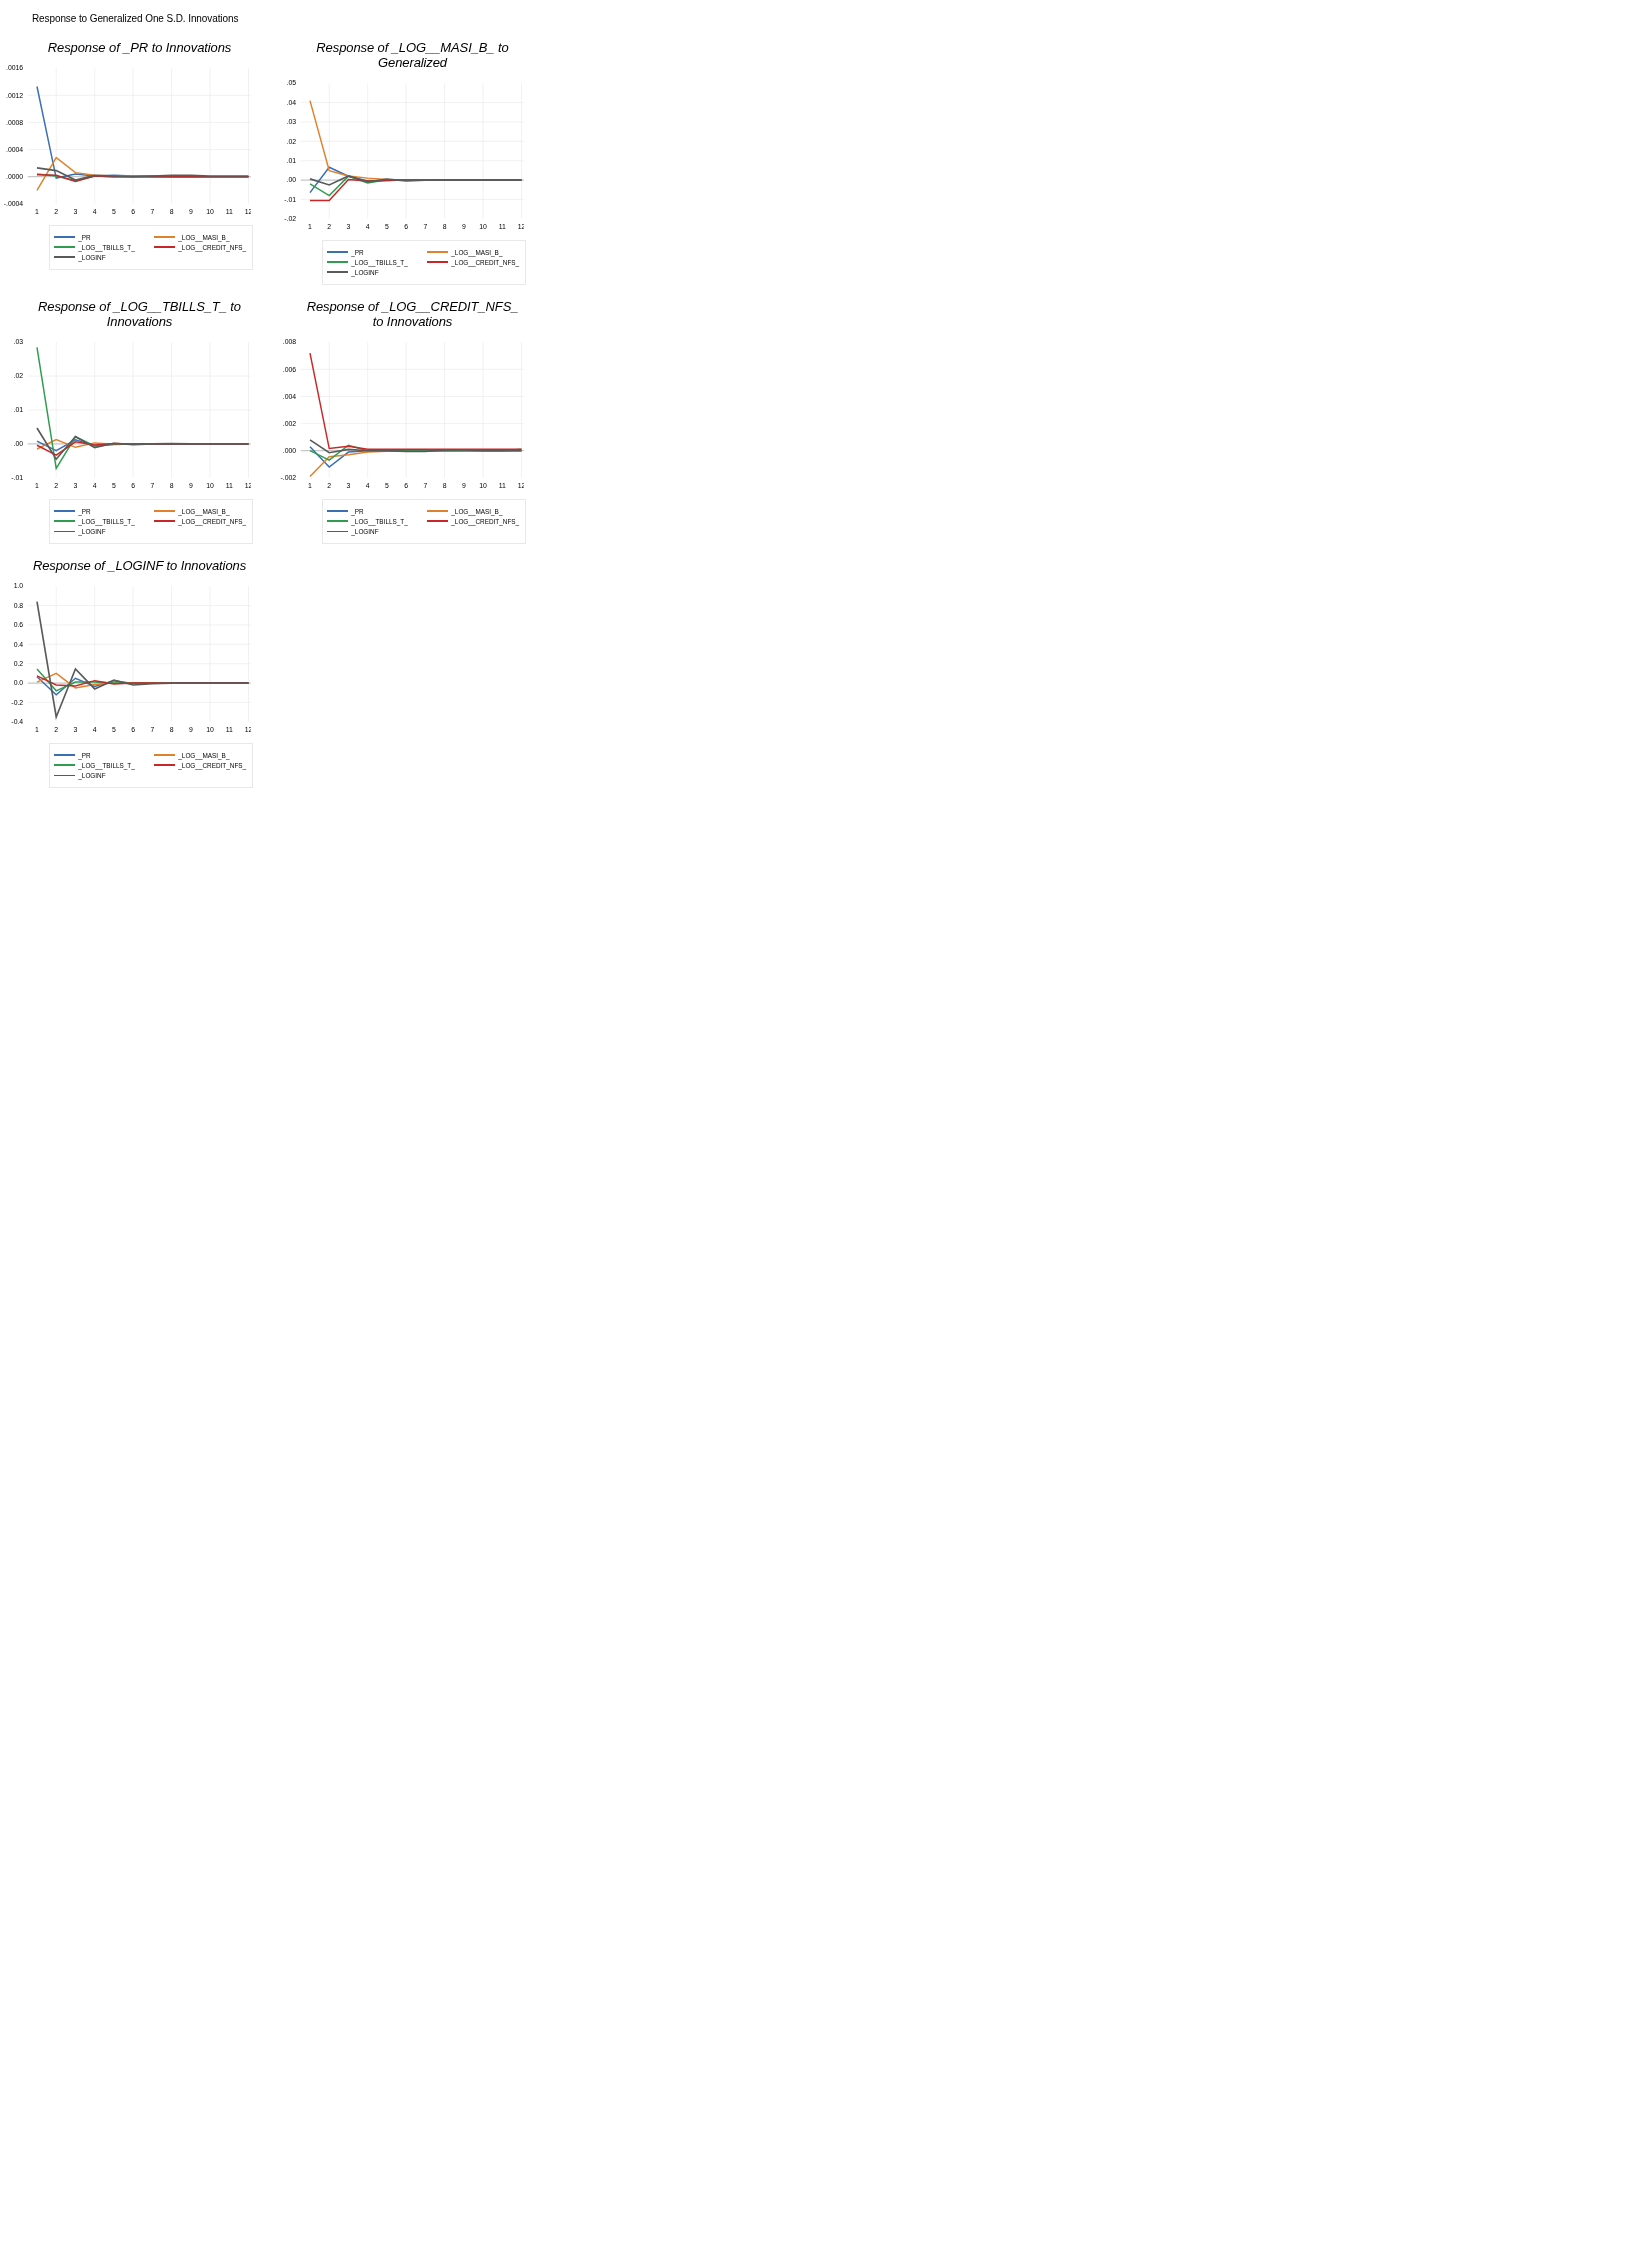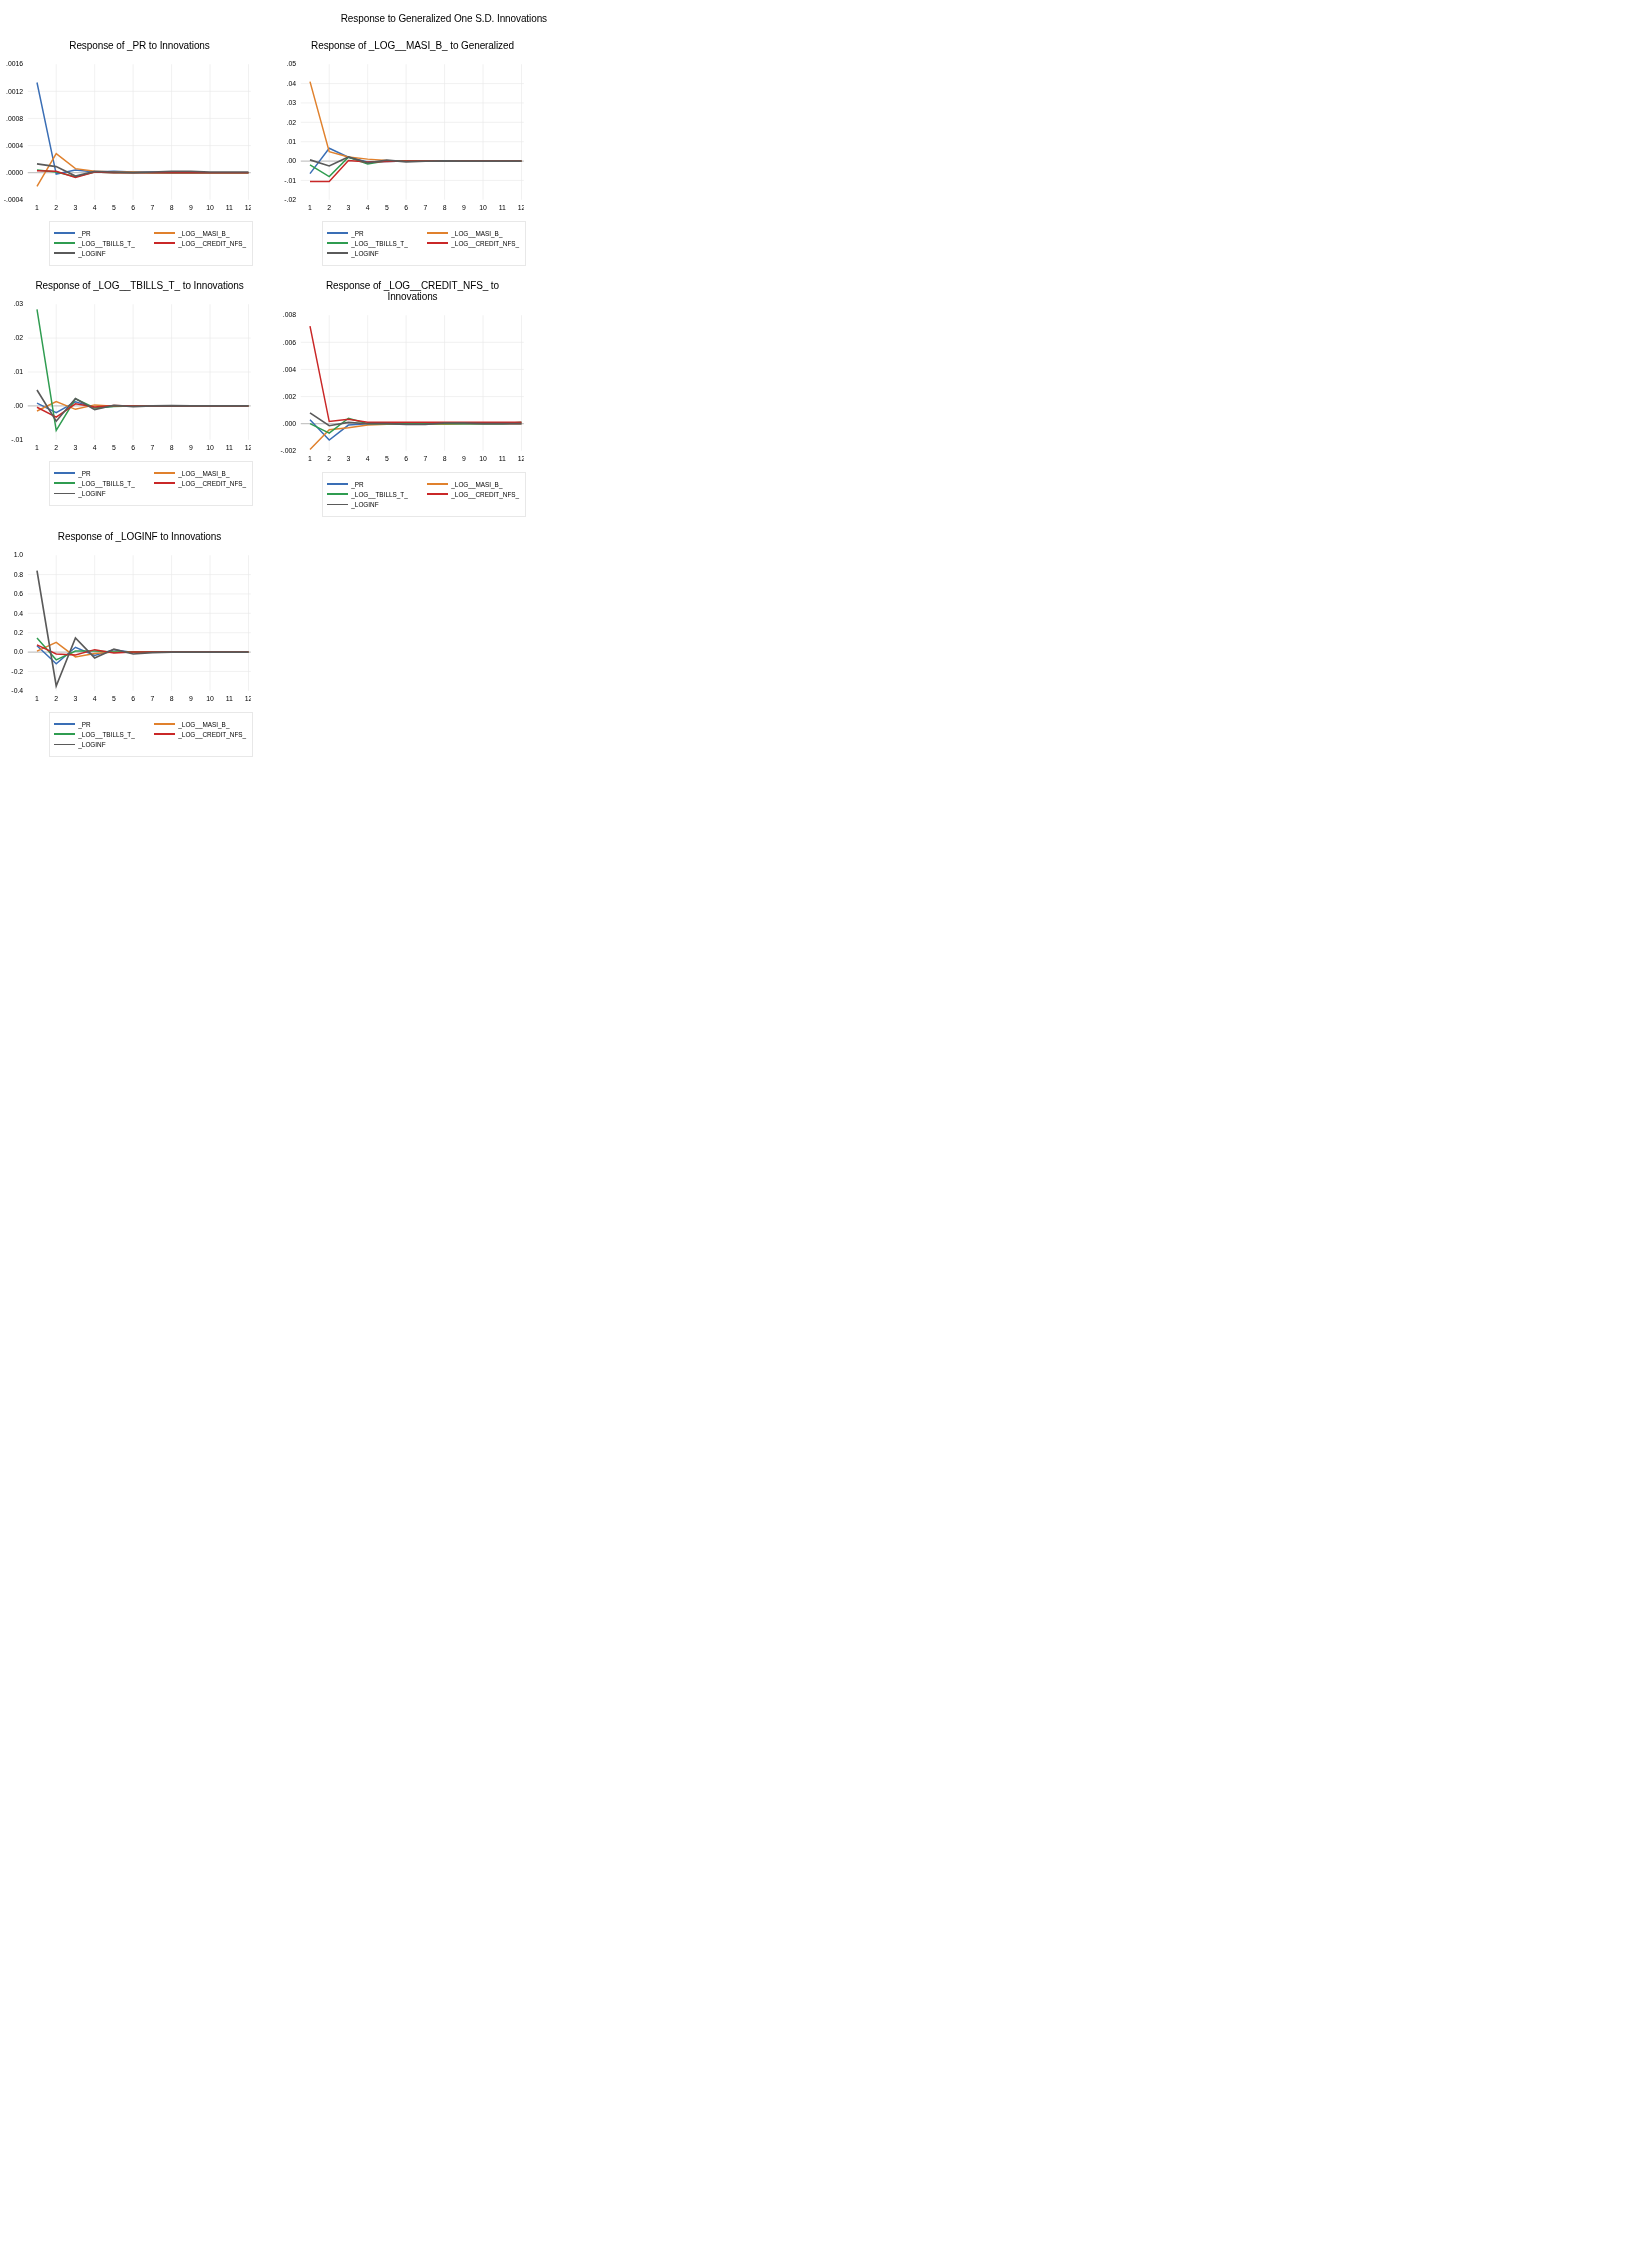--- a/index.html
+++ b/index.html
@@ -1,21 +1,21 @@
 <!DOCTYPE html>
 <html style="font-size:7.4px"><head>
 <meta charset="utf-8">
 <style>
   html,body{margin:0;padding:0;background:#ffffff;}
   body{width:547px;font-family:"Liberation Sans",sans-serif;color:#000;}
   .page{padding-top:13px;}
-  .main-title{text-align:right;font-size:10px;letter-spacing:-0.1px;margin-bottom:15.6px;margin-left:32px;}
+  .main-title{text-align:left;font-size:10px;letter-spacing:-0.1px;margin-bottom:15.6px;margin-left:32px;}
   .grid{display:grid;grid-template-columns:273px 273px;row-gap:14px;}
   .panel{display:block;}
-  .panel-title{width:223px;margin:0 0 4.6px 28px;text-align:center;font-size:10px;letter-spacing:-0.1px;}
+  .panel-title{width:223px;margin:0 0 4.6px 28px;text-align:center;font-size:13px;letter-spacing:-0.1px;font-style:italic;}
   svg.chart{display:block;}
   .legend{box-sizing:border-box;width:204px;height:45px;margin:5.5px 0 0 49px;
           border:0.9px solid #E8E8E8;background:#fff;
           display:grid;grid-template-columns:100px 1fr;row-gap:3.2px;
           align-content:center;padding-left:4.1px;}
   .legend-item{display:flex;align-items:center;gap:3.2px;font-size:6.4px;white-space:nowrap;}
   .swatch{display:inline-block;width:21px;height:1.8px;flex:0 0 21px;}
 </style>
 </head>
 <body>

